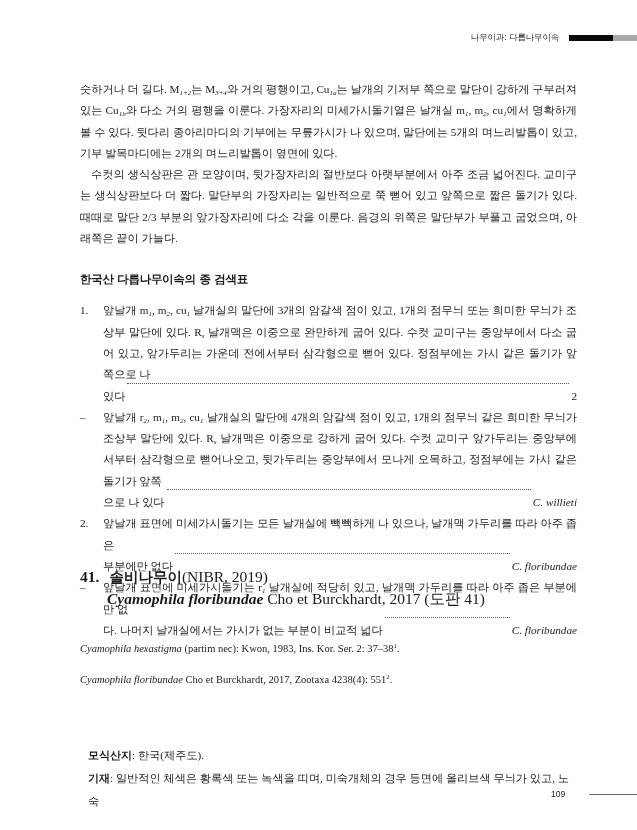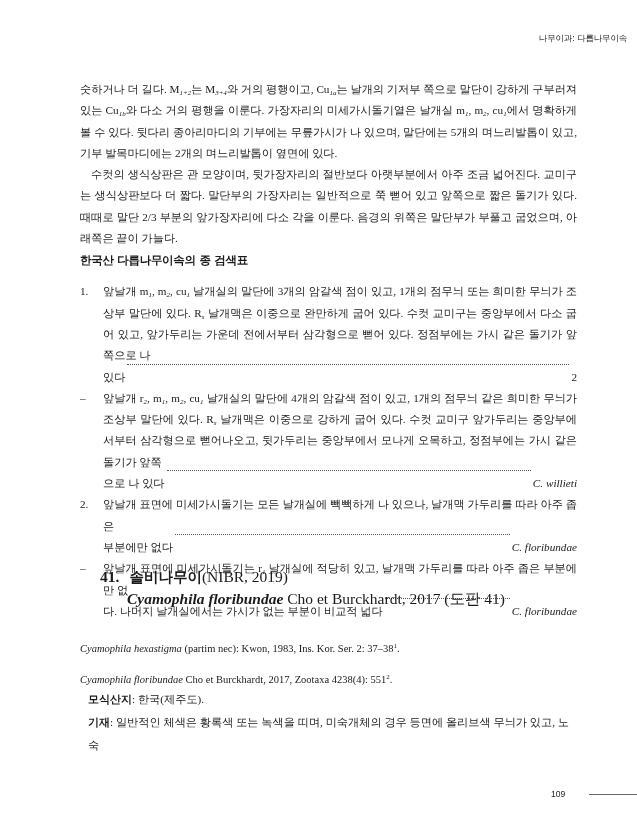--- a/index.html
+++ b/index.html
@@ -1,50 +1,50 @@
 <!DOCTYPE html>
 <html><head>
 <meta charset="utf-8">
 <style>
   html, body { margin: 0; padding: 0; }
   body {
     width: 637px; height: 830px; background: #ffffff; position: relative; overflow: hidden;
     font-family: "Liberation Serif", "DejaVu Serif", serif; color: #1a1a1a;
   }
-  .header { position: absolute; top: 33px; right: 0; height: 10px; display: flex; align-items: center; flex-direction: column; }
+  .header { position: absolute; top: 33px; right: 0; height: 10px; display: flex; align-items: center; }
   .header .title { font-family: "DejaVu Sans", "Liberation Sans", sans-serif; font-size: 8.5px; color: #222; margin-right: 10px; letter-spacing: -0.2px; }
   .header .bar-black { width: 44px; height: 6px; background: #0a0a0a; }
   .header .bar-gray { width: 24px; height: 6px; background: #a9a9a9; }
 
   .page { position: absolute; left: 80px; width: 497px; top: 79px; }
   p.body { margin: 0; font-size: 11.2px; line-height: 21.3px; text-align: justify; text-align-last: left; }
   .indent { text-indent: 11px; }
   sub { font-size: 7px; vertical-align: -2px; line-height: 0; font-style: italic; }
   sup { font-size: 7px; vertical-align: 4px; line-height: 0; }
 
-  h3.key-title { font-family: "DejaVu Sans", "Liberation Sans", sans-serif; font-size: 11.5px; font-weight: bold; margin: 4px 0 13px 0; letter-spacing: -0.3px; }
+  h3.key-title { font-family: "DejaVu Sans", "Liberation Sans", sans-serif; font-size: 11.5px; font-weight: bold; margin: 23px 0 13px 0; letter-spacing: -0.3px; }
 
   .key-item { position: relative; padding-left: 23px; font-size: 11.2px; line-height: 21.3px; text-align: justify; }
   .key-item .num { position: absolute; left: 0; top: 0; }
   .key-item .lastline { display: flex; align-items: flex-start; }
   .key-item .lastline .dots { flex: 1; border-bottom: 1px dotted #555; margin: 0 2px; transform: translateY(-3px); }
   .key-item .lastline .res { white-space: nowrap; }
   .it { font-style: italic; }
 
-  .species { position: absolute; left: 80px; top: 566px; margin-left: 20px; }
+  .species { position: absolute; left: 80px; top: 566px; }
   .species .line1 { font-size: 15.5px; line-height: 21px; }
   .species .line1 .num { font-weight: bold; margin-right: 10px; }
   .species .line1 .kname { font-family: "DejaVu Sans", sans-serif; font-weight: bold; font-size: 14.5px; }
   .species .line2 { font-size: 15.5px; line-height: 22px; padding-left: 27px; }
   .species .line2 .sci { font-weight: bold; font-style: italic; }
 
   .refs { position: absolute; left: 80px; top: 629px; font-size: 10.5px; line-height: 22px; }
   .refs div { white-space: nowrap; margin-top: 9px; }
 
-  .sect { position: absolute; left: 88px; top: 688px; font-size: 11.2px; line-height: 22px; width: 490px; }
+  .sect { position: absolute; left: 88px; top: 744px; font-size: 11.2px; line-height: 22px; width: 490px; }
   .sect .lbl { font-family: "DejaVu Sans", sans-serif; font-weight: bold; font-size: 11px; }
 
   .footer { position: absolute; top: 789px; left: 551px; display: flex; align-items: center; }
   .footer .pnum { font-family: "Liberation Sans", sans-serif; font-size: 8.5px; color: #222; margin-right: 24px; }
   .footer .rule { width: 68px; height: 1px; background: #666; }
 </style>
 </head>
 <body>
 
 <div class="header">

